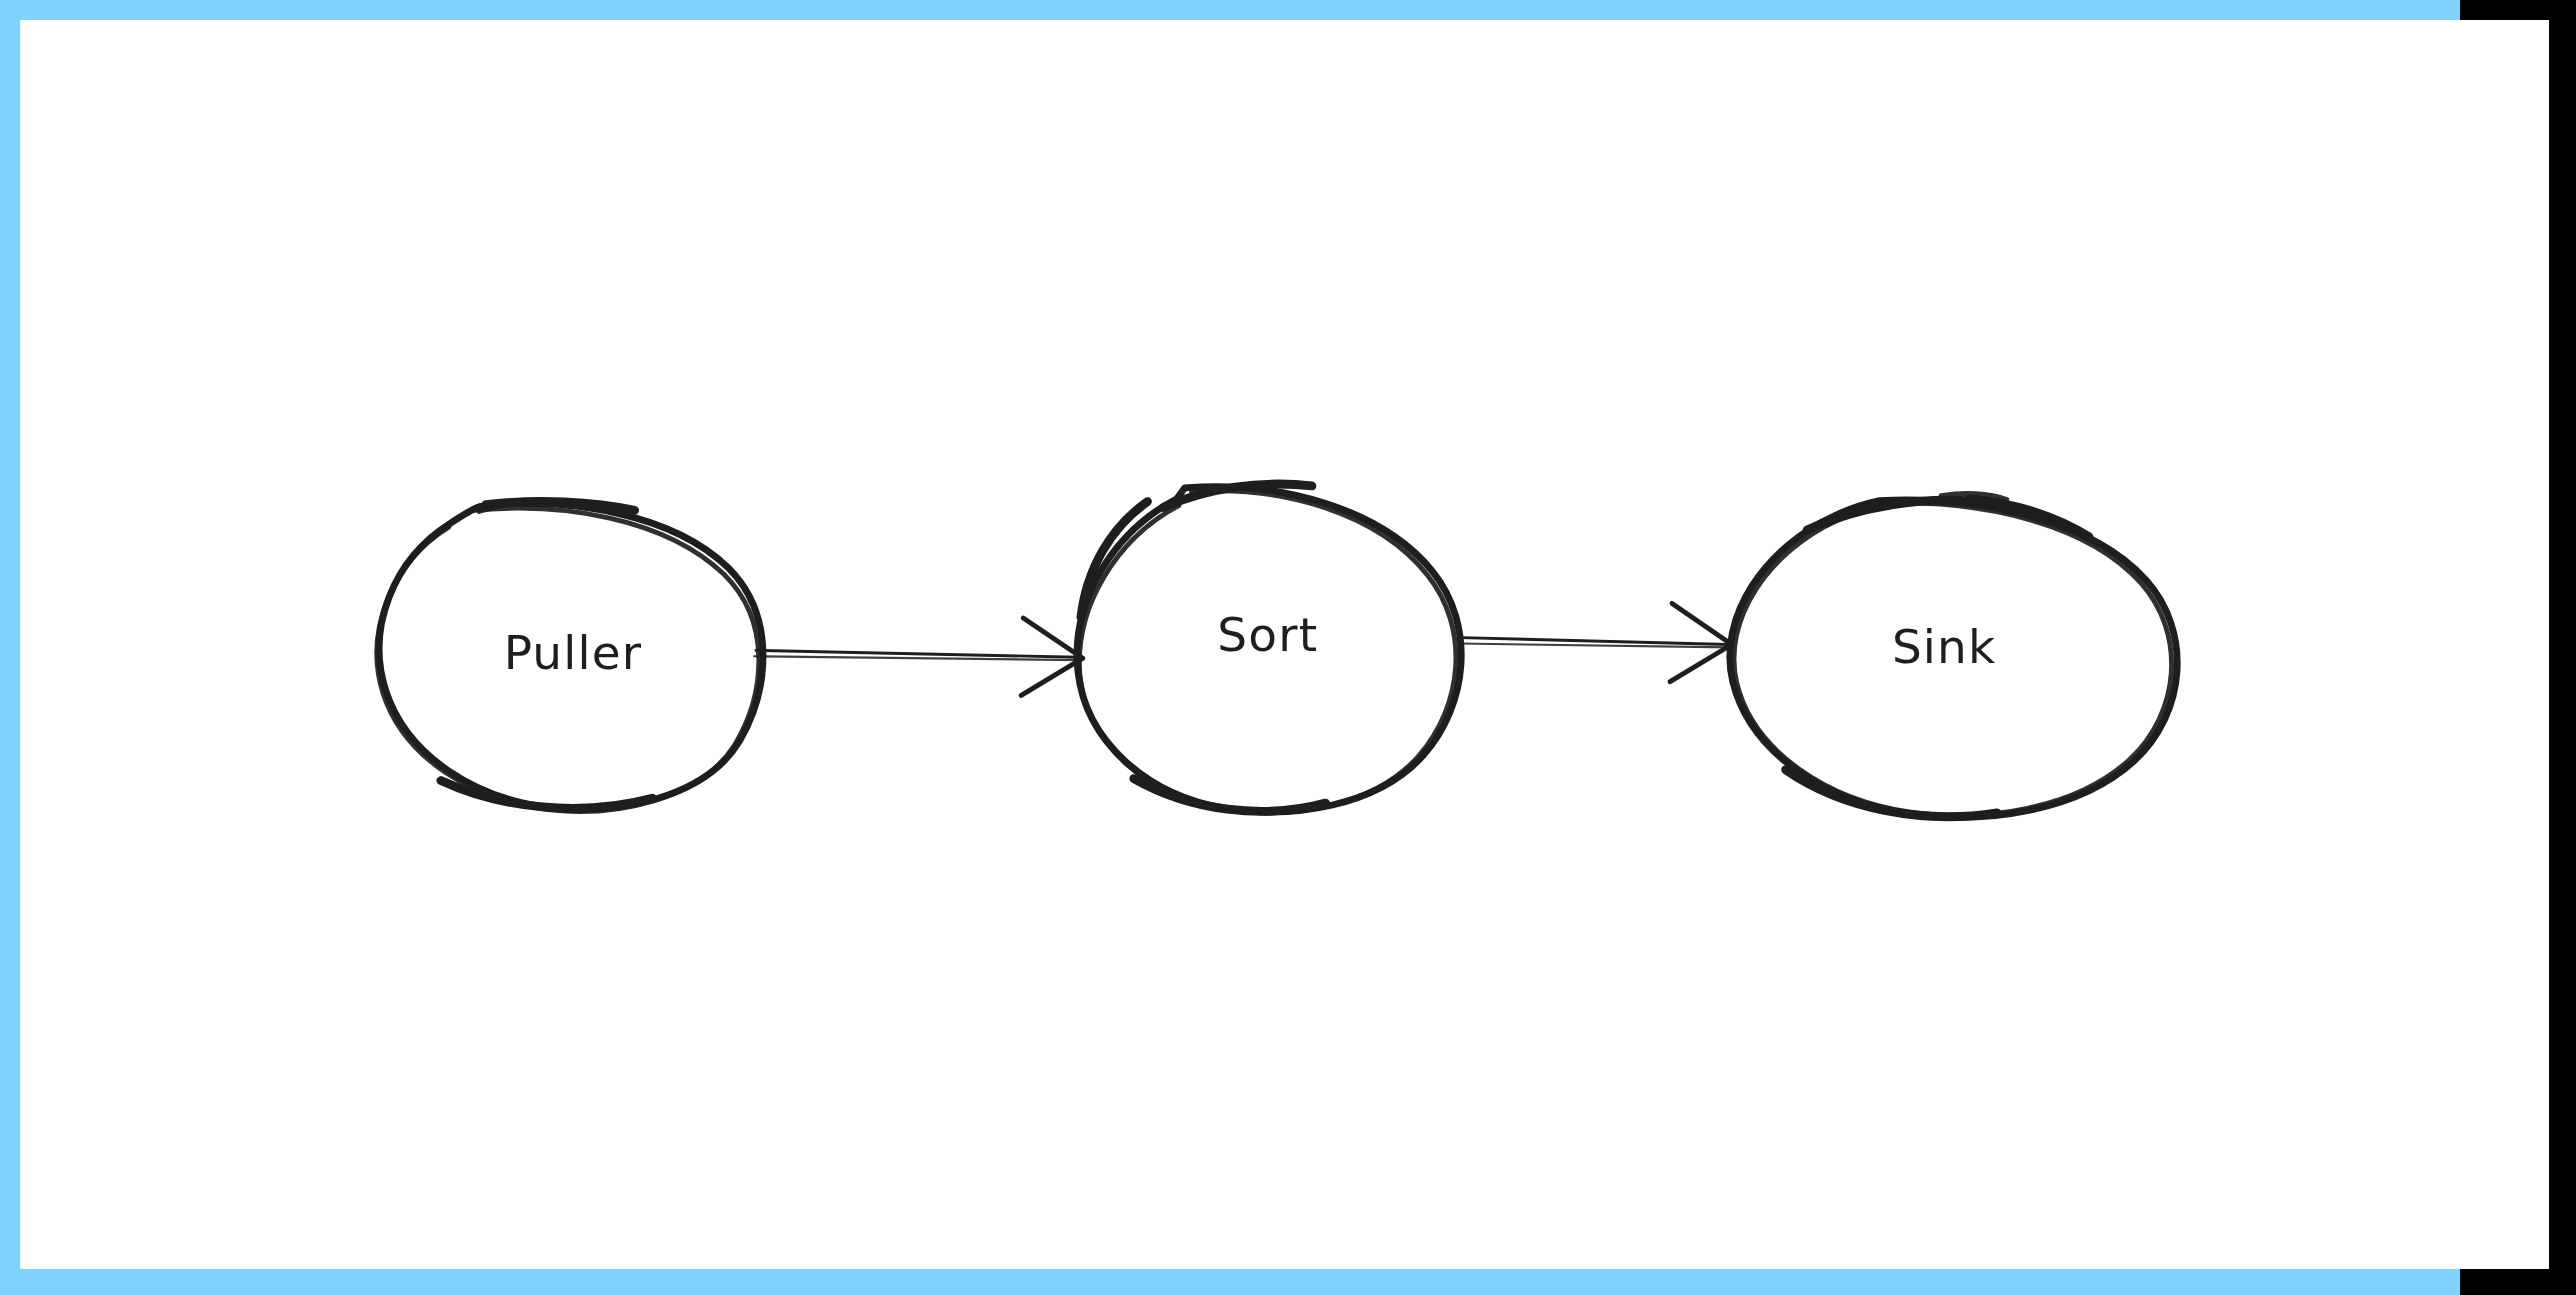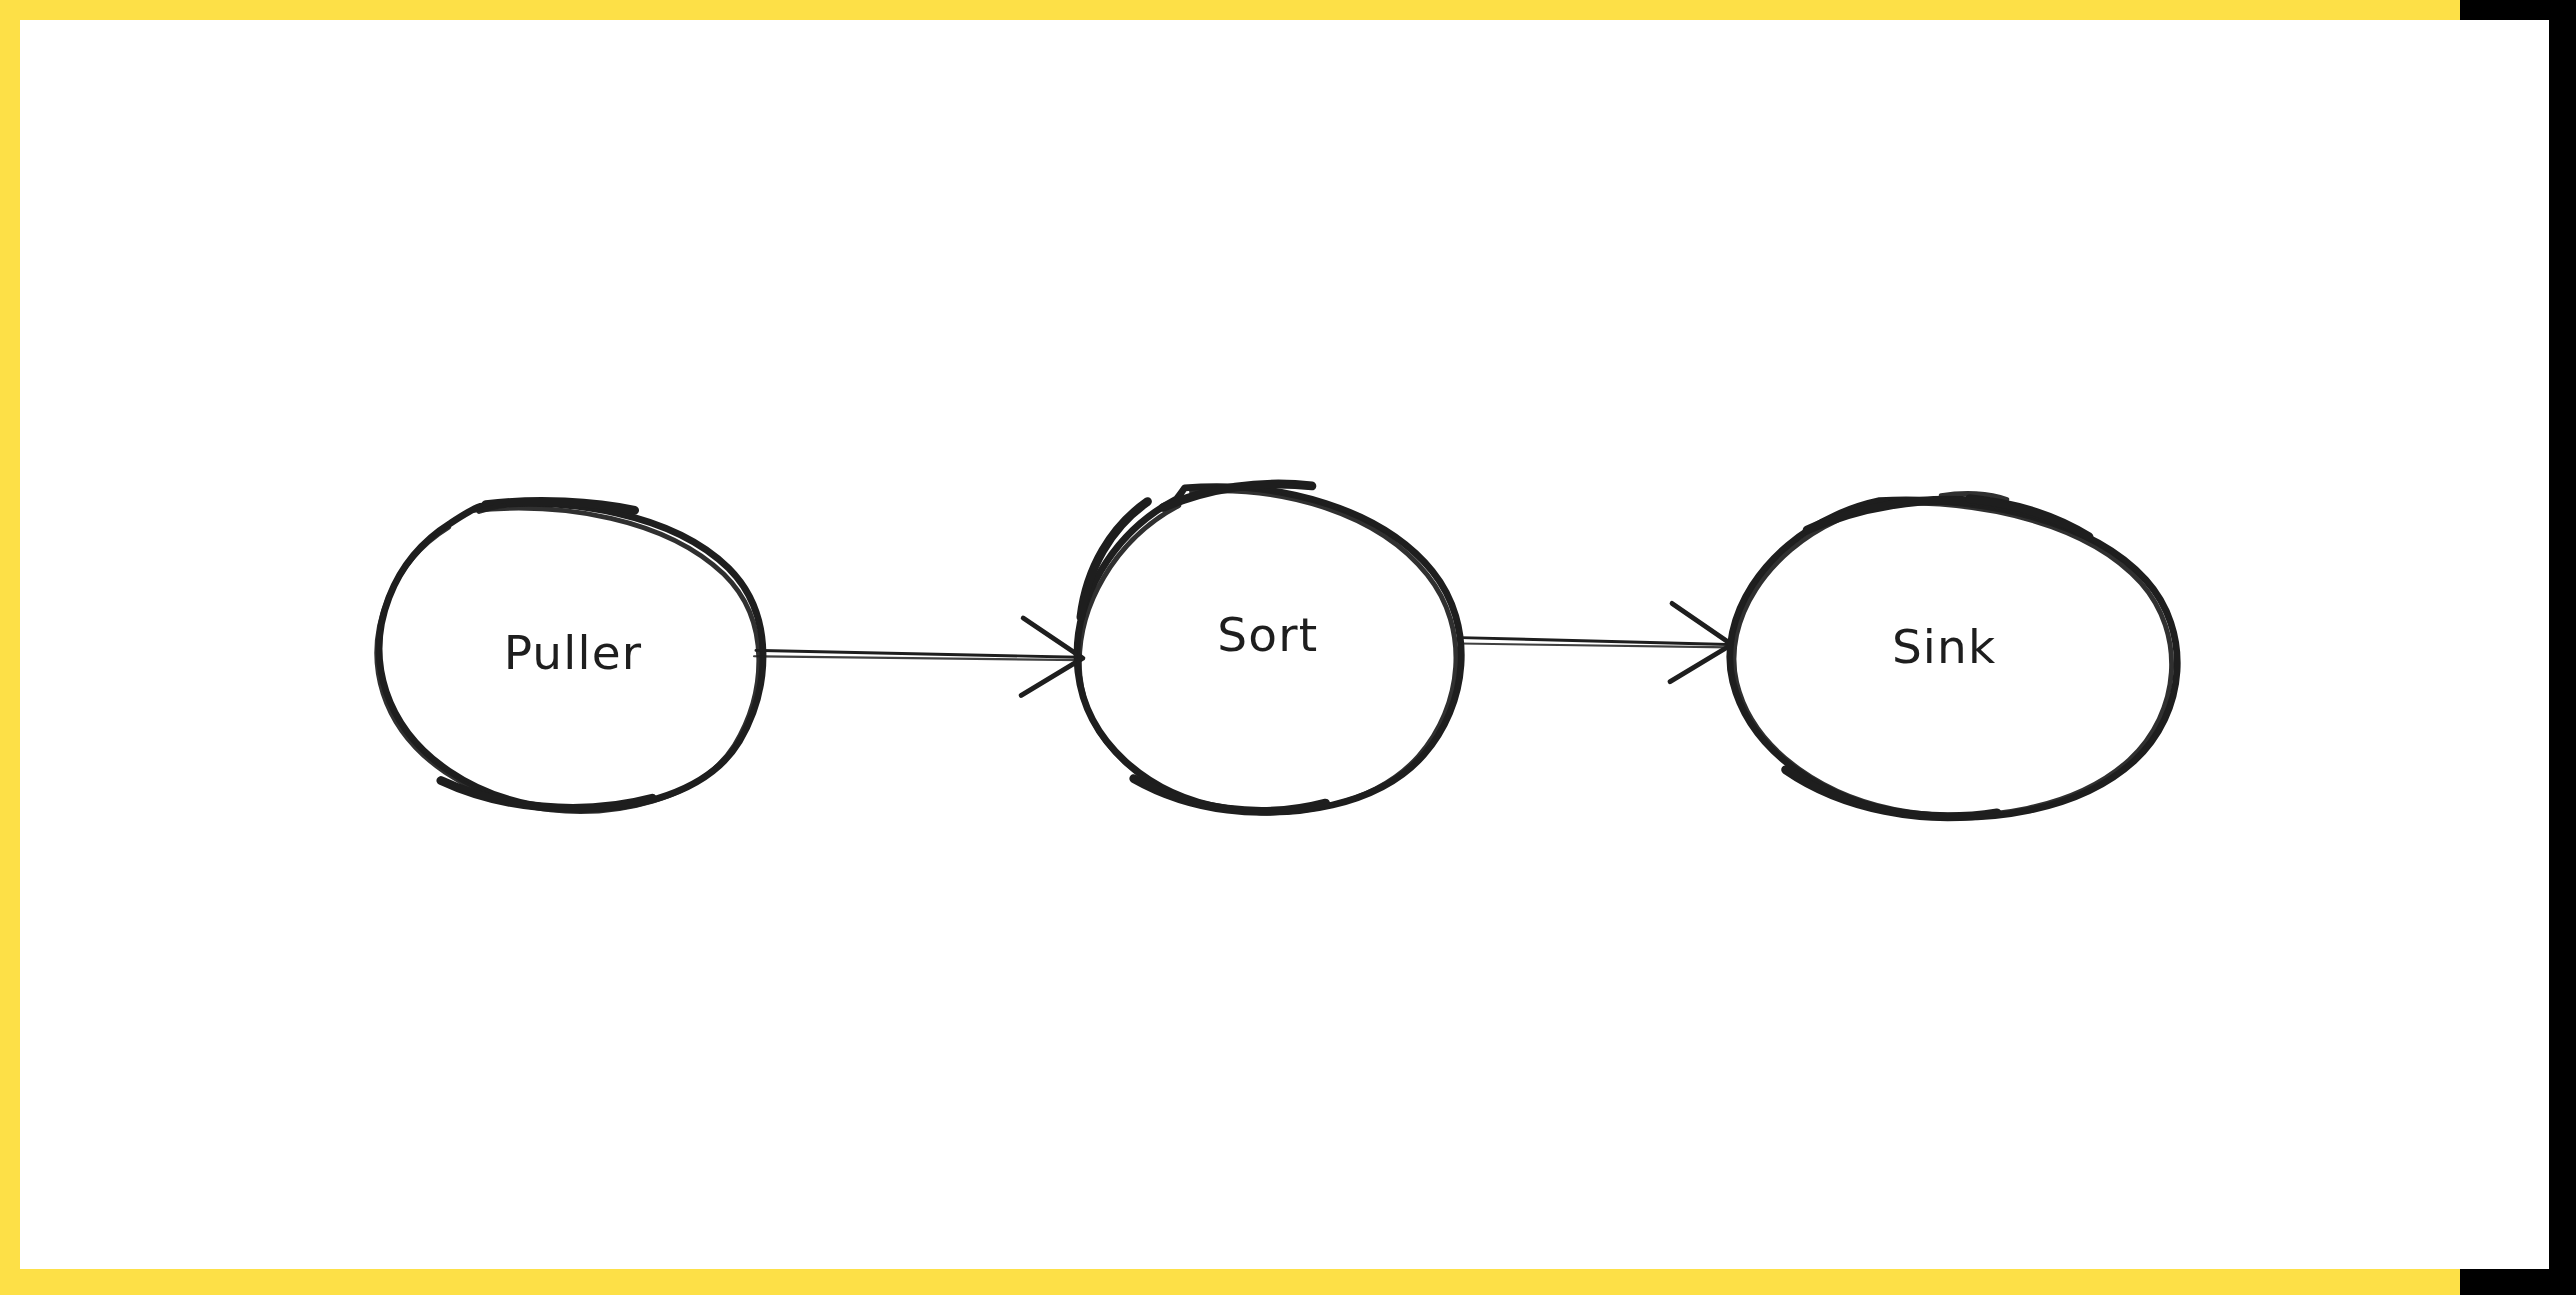--- a/index.html
+++ b/index.html
@@ -12,21 +12,21 @@
     width: 2576px;
     height: 1296px;
     overflow: hidden;
     font-family: "DejaVu Sans", sans-serif;
   }
 
   #screen {
     position: relative;
     width: 2460px;
     height: 1296px;
-    background: #fde047;
+    background: #7dd3fc;
     box-sizing: border-box;
   }
 
   
   #canvas {
     position: absolute;
     left: 19.6px;
     top: 19.6px;
     width: 2529px;
     height: 1249px;

